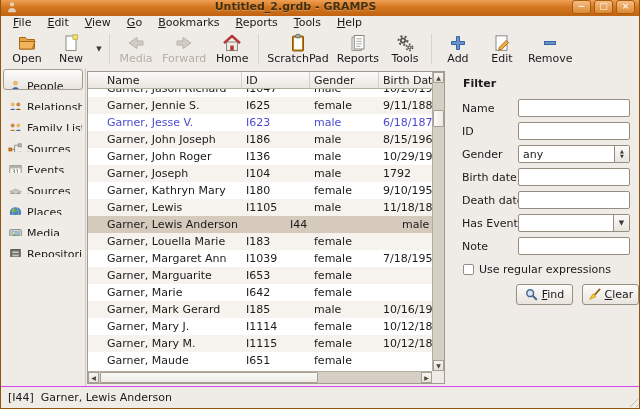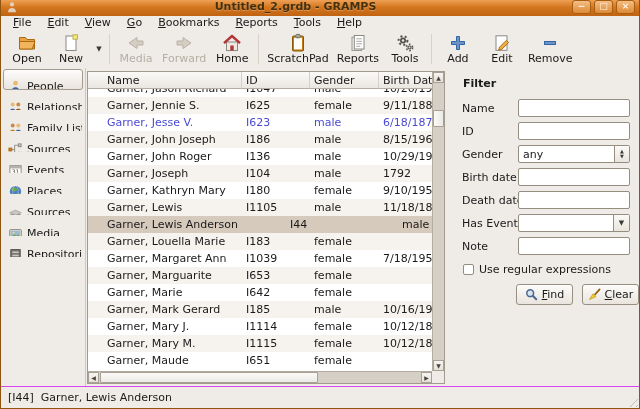--- a/index.html
+++ b/index.html
@@ -276,36 +276,36 @@
               <rect x="2" y="2.8" width="12" height="11" fill="#fdfcf8" stroke="#8a8a85"></rect>
               <rect x="2" y="2.8" width="12" height="3" fill="#b3b3ad"></rect>
               <text x="8" y="12" font-size="6.5" text-anchor="middle" fill="#55534e" font-family="DejaVu Sans">31</text>
             </svg>
           </span>
           <span>Events</span>
         </div>
         <div class="side-item">
           <span class="icon">
             <svg viewBox="0 0 16 16">
+              <path d="M1.8 10.4l6.2-2.8 6.2 2.8-6.2 3z" fill="#9a9a94"></path>
+              <path d="M1.8 8.2L8 5.4l6.2 2.8L8 11z" fill="#c8c8c2" stroke="#8a8a85" stroke-width=".5"></path>
+            </svg>
+          </span>
+          <span>Sources</span>
+        </div>
+        <div class="side-item">
+          <span class="icon">
+            <svg viewBox="0 0 16 16">
               <circle cx="8" cy="8" r="6" fill="#4a7fc1"></circle>
               <path d="M3.6 5.4c1.6-2 4.6-2.2 5.8-.4 1.1 1.7-1.6 3.6-3.4 2.8-1.8-.7-3-1.3-2.4-2.4z" fill="#6aa84f"></path>
               <path d="M9.5 10c1.4-.6 3 .2 2.6 1.4-.4 1.1-2.4 1.2-3.1.3-.6-.8-.5-1.3.5-1.7z" fill="#6aa84f"></path>
               <ellipse cx="8" cy="8" rx="3" ry="6" fill="none" stroke="rgba(255,255,255,.45)" stroke-width=".8"></ellipse>
             </svg>
           </span>
           <span>Places</span>
-        </div>
-        <div class="side-item">
-          <span class="icon">
-            <svg viewBox="0 0 16 16">
-              <path d="M1.8 10.4l6.2-2.8 6.2 2.8-6.2 3z" fill="#9a9a94"></path>
-              <path d="M1.8 8.2L8 5.4l6.2 2.8L8 11z" fill="#c8c8c2" stroke="#8a8a85" stroke-width=".5"></path>
-            </svg>
-          </span>
-          <span>Sources</span>
         </div>
         <div class="side-item">
           <span class="icon">
             <svg viewBox="0 0 16 16">
               <rect x="1.8" y="3.8" width="12.4" height="9" rx="1" fill="#d8d4cc" stroke="#8a8a85"></rect>
               <rect x="3.3" y="5.3" width="9.4" height="6" fill="#9db8d2"></rect>
               <circle cx="6" cy="7.3" r="1" fill="#f6ea74"></circle>
               <path d="M3.8 11.3l3-2.6 2.2 1.8 2-1.4 1.7 2.2z" fill="#6aa84f"></path>
             </svg>
           </span>

